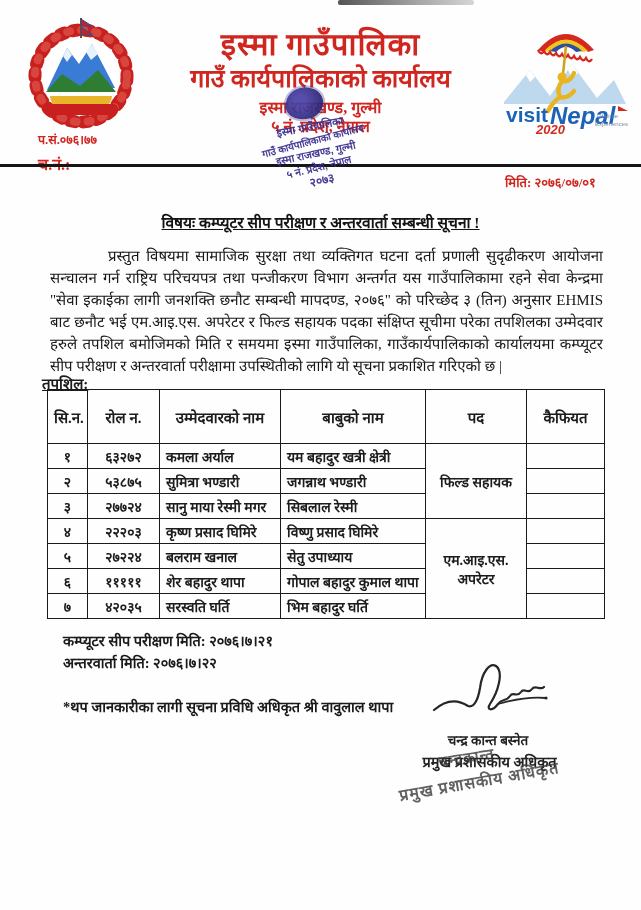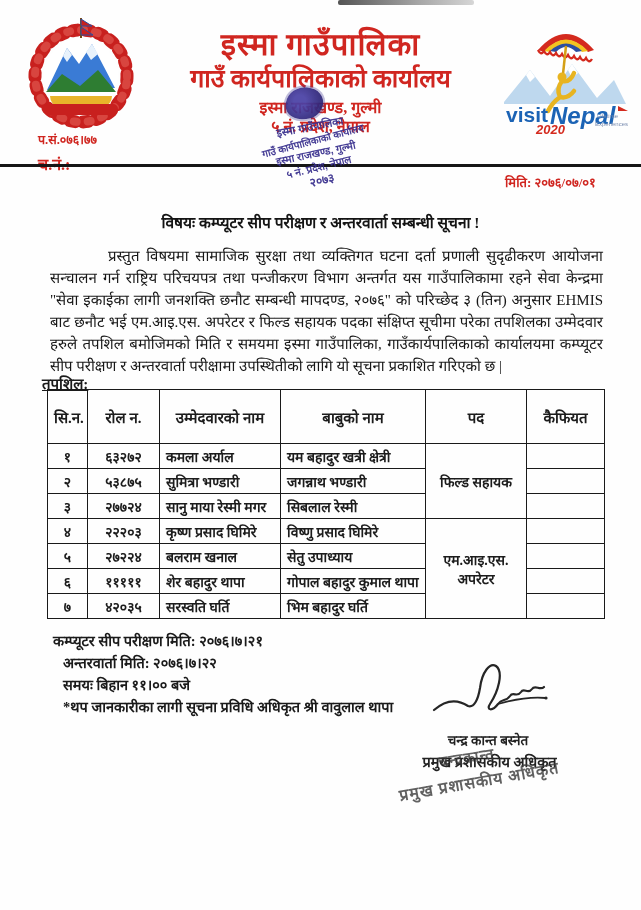--- a/index.html
+++ b/index.html
@@ -39,21 +39,21 @@
     box-shadow:0 0 0 2px rgba(57,48,142,.35);
   }
   .stamp .s-line{font-weight:bold;line-height:13.5px;}
   .s1{font-size:11px;transform:rotate(2deg);margin-top:2px;}
   .s2{font-size:10px;transform:rotate(-2deg);}
   .s3{font-size:10.5px;transform:rotate(1deg);}
   .s4{font-size:10.5px;transform:rotate(-1deg);}
   .s5{font-size:12px;margin-top:1px;}
 
   
-  .subject{left:0;top:211px;width:641px;font-size:15.5px;font-weight:bold;color:#141414;}
+  .subject{left:0;top:211px;width:641px;font-size:15.5px;font-weight:bold;color:#141414;text-decoration:underline;}
   .body-par{
     left:50px;top:245px;width:553px;
     font-size:15px;line-height:22px;text-align:justify;text-indent:58px;
     color:#171717;font-weight:500;
   }
   .tapasil{left:42px;top:373px;font-size:15px;font-weight:bold;text-decoration:underline;}
 
   
   table.cand{
     position:absolute;left:47px;top:389px;width:557px;
@@ -64,21 +64,21 @@
     font-size:14px; font-weight:bold; color:#1c1c1c;
     overflow:hidden; white-space:nowrap;margin-top:8px;
   }
   table.cand th{height:51px;font-size:15px;text-align:center;white-space:normal;}
   table.cand td{height:22px;}
   td.c-sn,td.c-roll{text-align:center;}
   td.c-post{text-align:center;white-space:normal !important;font-size:14.5px;}
 
   
   .sched{font-size:14.5px;font-weight:bold;color:#1a1a1a;}
-  .l1{left:53px;top:630px;} .l2{left:63px;top:652px;} .l3{left:63px;top:674px;}
+  .l1{left:63px;top:630px;} .l2{left:63px;top:652px;} .l3{left:63px;top:674px;}
   .l4{left:63px;top:696px;} .l5{left:63px;top:718px;}
 
   
   .sig-svg{left:428px;top:658px;}
   .sig-name{left:408px;top:731px;width:160px;text-align:center;font-size:13.5px;font-weight:bold;color:#222;}
   .sig-title{left:392px;top:751px;width:195px;text-align:center;font-size:14.5px;font-weight:bold;color:#222;}
   .sig-stamp1{left:438px;top:747px;font-size:15px;font-weight:bold;color:#3a3a3a;
     transform:rotate(-9deg);opacity:.8;letter-spacing:1px;}
   .sig-stamp2{left:398px;top:770px;font-size:16px;font-weight:bold;color:#3a3a3a;
     transform:rotate(-10deg);opacity:.8;letter-spacing:1px;white-space:nowrap;}
@@ -219,21 +219,20 @@
       <td class="c-roll">४२०३५</td>
       <td>सरस्वति घर्ति</td>
       <td>भिम बहादुर घर्ति</td>
       <td></td>
     </tr>
   </tbody>
     </table>
 
   <div class="abs sched l1">कम्प्यूटर सीप परीक्षण मिति: २०७६।७।२१</div>
   <div class="abs sched l2">अन्तरवार्ता मिति: २०७६।७।२२</div>
-  <div class="abs sched l3">समयः बिहान ११।०० बजे</div>
   <div class="abs sched l4">*थप जानकारीका लागी सूचना प्रविधि अधिकृत श्री वावुलाल थापा</div>
 
   <svg class="abs sig-svg" width="130" height="72" viewBox="0 0 130 72">
     <path d="M6,52 C22,38 34,44 40,48 C46,50 50,42 52,30 C54,14 62,4 68,8 C76,14 70,34 62,46
              C58,52 64,54 70,46 C74,40 78,44 82,38 C85,33 89,40 93,34 C96,29 100,37 104,31
              C107,26 112,33 116,29" fill="none" stroke="#262626" stroke-width="2.2" stroke-linecap="round"></path>
     <path d="M70,46 q28,-8 48,-6" fill="none" stroke="#262626" stroke-width="1.8"></path>
     <circle cx="118" cy="40" r="1.6" fill="#262626"></circle>
   </svg>
   <div class="abs sig-name">चन्द्र कान्त बस्नेत</div>

